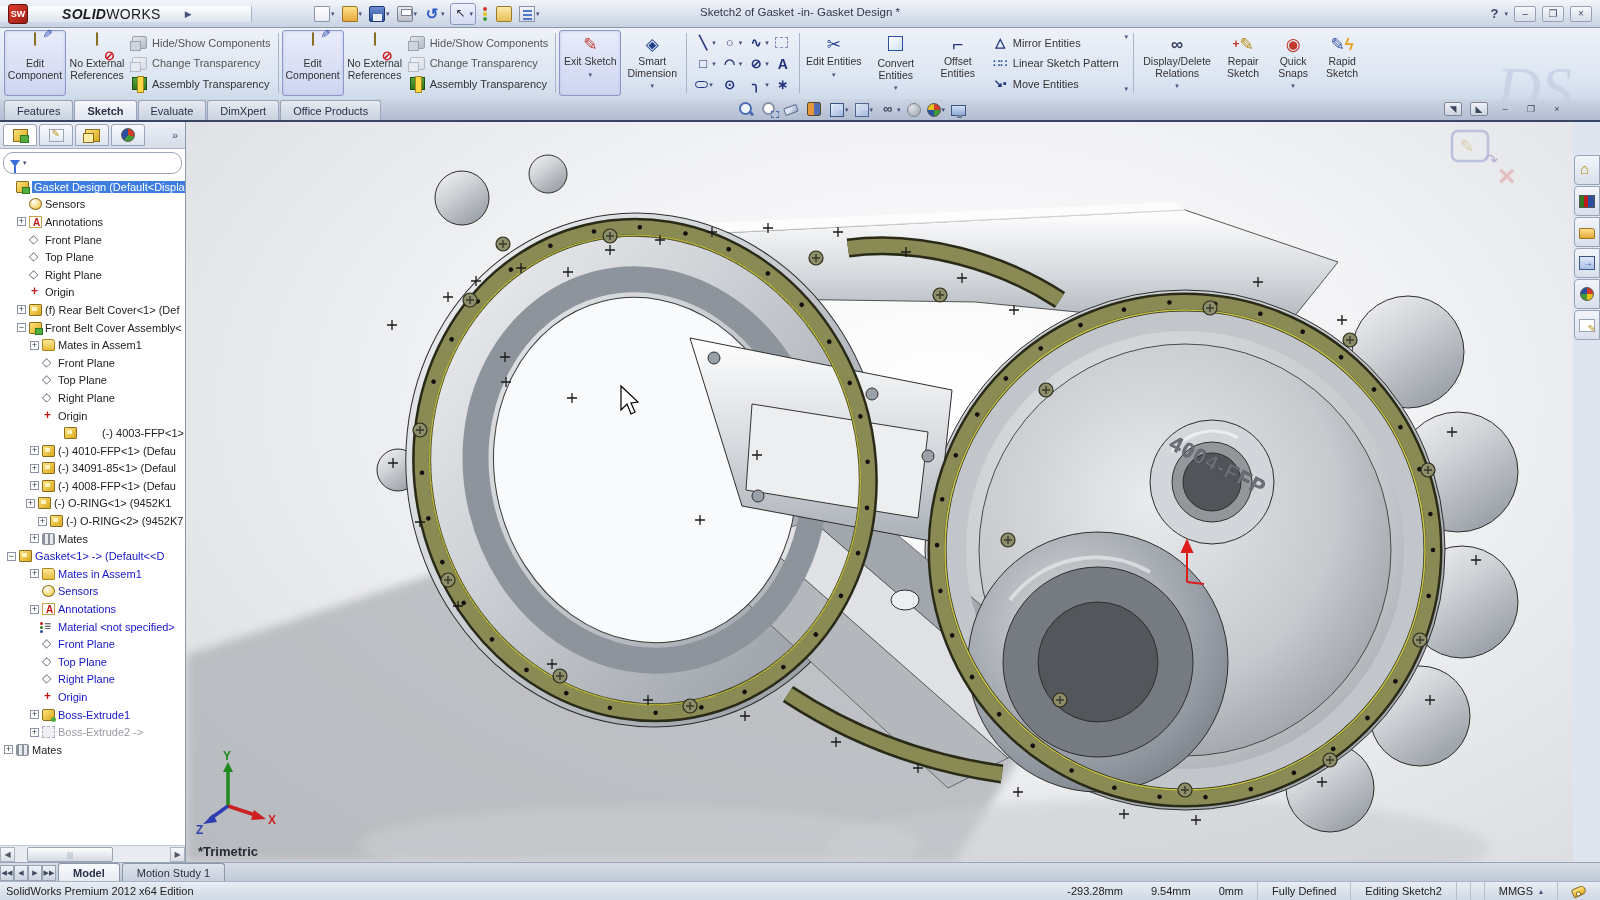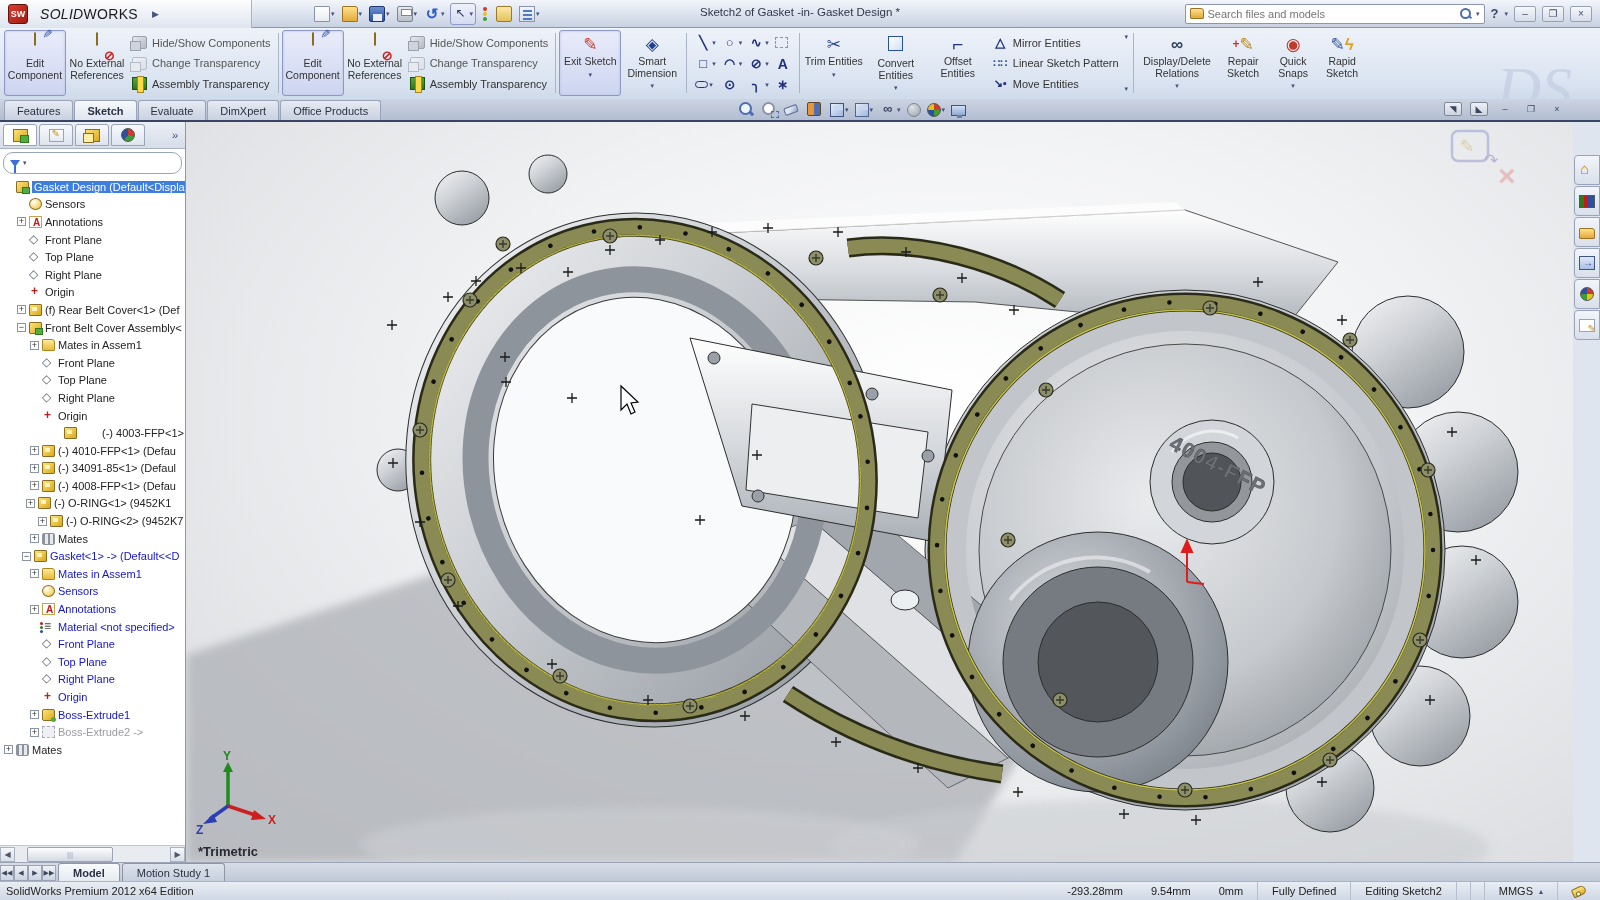--- a/index.html
+++ b/index.html
@@ -5,28 +5,28 @@
   * { margin:0; padding:0; box-sizing:border-box; }
   html,body { width:1600px; height:900px; overflow:hidden;
     font-family:"Liberation Sans", sans-serif; font-size:11px; color:#222;
     -webkit-font-smoothing:antialiased; }
   #app { position:relative; width:1600px; height:900px; background:#dfe5ee; }
 
   
   .titlebar { position:absolute; left:0; top:0; width:1600px; height:28px;
     background:linear-gradient(#f2f5fa,#dbe2ee 55%,#c8d2e2);
     border-bottom:1px solid #8d97aa; display:flex; align-items:center; }
-  .logoplate { width:252px; height:28px; display:flex; align-items:center; gap:12px;
+  .logoplate { width:252px; height:16px; display:flex; align-items:center; gap:22px;
     padding-left:8px; background:linear-gradient(#fdfdfe,#dee5f0);
     border-right:1px solid #aab3c4; }
   .swlogo { width:20px; height:20px; background:linear-gradient(135deg,#e0392b,#9c1f16);
     border:1px solid #5f130d; border-radius:3px; color:#fff; font-weight:bold;
     font-size:9px; display:flex; align-items:center; justify-content:center; }
   .brand { font-size:14px; letter-spacing:.3px; color:#1b1b1b; }
-  .brand b { font-weight:normal; font-style:italic; }
+  .brand b { font-weight:bold; font-style:italic;margin-left:12px; }
   .plate-arrow { color:#47557a; font-size:9px; margin-left:2px; }
   .qat { display:flex; align-items:center; gap:3px; margin-left:60px; }
   .qbtn { display:flex; align-items:center; gap:1px; padding:2px 2px; border-radius:3px; }
   .qbtn .dd { font-size:7px; color:#44507a; }
   .qsel { border:1px solid #8d98c4; background:linear-gradient(#eef1fb,#d4dbf2); }
   .qi { display:inline-block; width:16px; height:16px; position:relative; }
   .qi-new { background:linear-gradient(#fff,#e7ebf2); border:1px solid #8a94a8; border-radius:1px; }
   .qi-open { background:linear-gradient(#ffe08a,#e3a93c); border:1px solid #9a7420; border-radius:1px 3px 1px 1px; }
   .qi-save { background:linear-gradient(#6f8fd0,#2c4fa0); border:1px solid #1d3772; border-radius:2px; }
   .qi-save::after { content:""; position:absolute; left:3px; top:7px; width:9px; height:7px; background:#e8edf8; }
@@ -277,26 +277,20 @@
       <span class="qbtn">
           <span class="qi qi-note"></span>
         </span>
       <span class="qbtn">
           <span class="qi qi-opts"></span>
           <span class="dd">▾</span>
         </span>
     </div>
     <div class="title-text">Sketch2 of Gasket -in- Gasket Design *</div>
     <div class="tb-right">
-      <div class="searchbox">
-        <span class="si-folder"></span>
-        <input placeholder="Search files and models" style="">
-        <span class="si-mag"></span>
-        <span style="font-size:7px;color:#44507a;">▾</span>
-      </div>
       <span class="help-q">?</span>
       <span style="font-size:7px;color:#44507a;">▾</span>
       <span class="winbtn">–</span>
       <span class="winbtn">❐</span>
       <span class="winbtn">×</span>
     </div>
   </div>
 
   <div class="ribbon">
 
@@ -399,21 +393,21 @@
           <span class="skg">╮</span>
           <span class="skdd">▾</span>
         </span>
       <span class="skcell">
           <span class="skg">∗</span>
         </span>
     </div>
     <div class="rib-sep"></div>
     <div class="rib-large">
       <span class="glyph-ic" style="color:#20418a">✂</span>
-      <span>Trim Entities</span>
+      <span>Edit Entities</span>
       <span class="dd">▾</span>
     </div>
     <div class="rib-large">
       <span class="rib-ic">
           <span style="position:absolute;left:4px;top:2px;width:15px;height:15px;border:1.5px solid #2c4fa0;background:linear-gradient(135deg,#fff,#cfe0f5);"></span>
         </span>
       <span>Convert Entities</span>
       <span class="dd">▾</span>
     </div>
     <div class="rib-large">
@@ -642,21 +636,21 @@
         <div class="trow" style="padding-left: 38px;">
           <span class="exp plus"></span>
           <span class="ti ic-part"></span>
           <span class="tlabel">(-) O-RING&lt;2&gt; (9452K7</span>
         </div>
         <div class="trow" style="padding-left: 30px;">
           <span class="exp plus"></span>
           <span class="ti ic-mates"></span>
           <span class="tlabel">Mates</span>
         </div>
-        <div class="trow blue" style="padding-left: 22px;">
+        <div class="trow blue" style="padding-left: 7px;">
           <span class="exp minus"></span>
           <span class="ti ic-part2"></span>
           <span class="tlabel">Gasket&lt;1&gt; -&gt; (Default&lt;&lt;D</span>
         </div>
         <div class="trow blue" style="padding-left: 30px;">
           <span class="exp plus"></span>
           <span class="ti ic-matefolder"></span>
           <span class="tlabel">Mates in Assem1</span>
         </div>
         <div class="trow blue" style="padding-left: 30px;">

